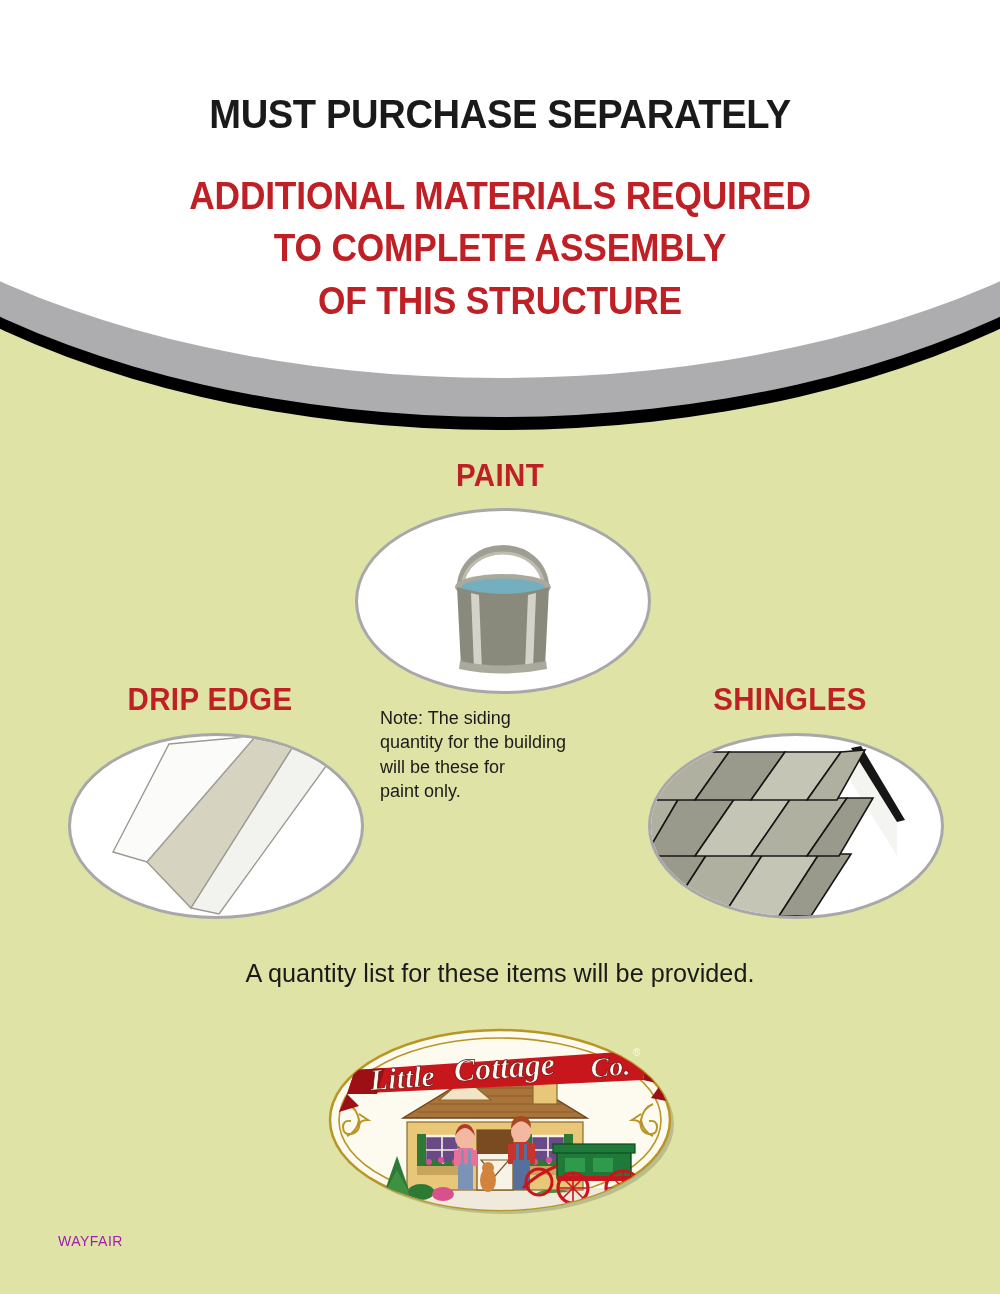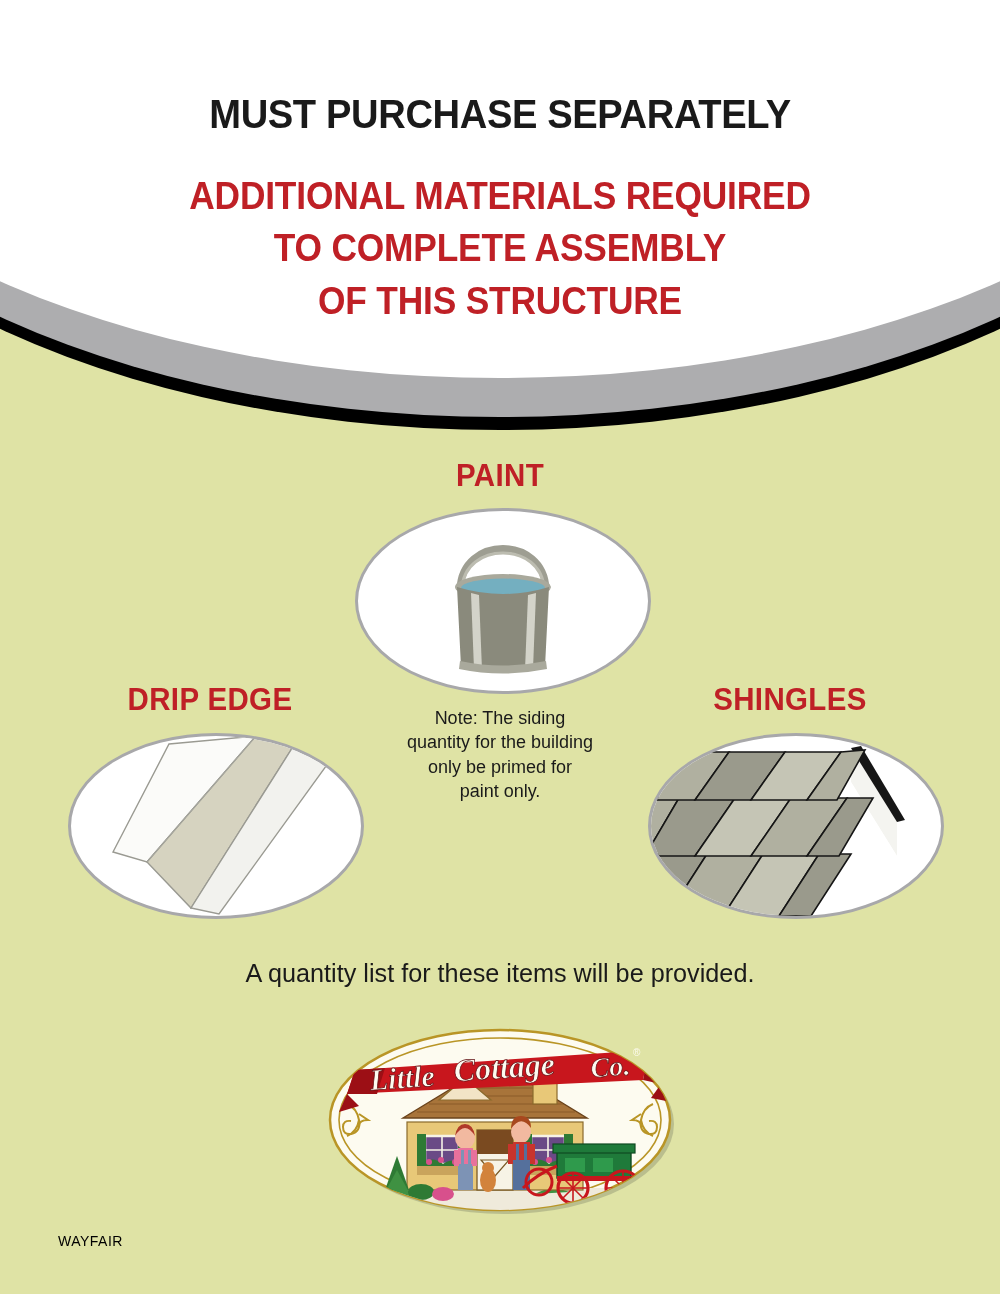--- a/index.html
+++ b/index.html
@@ -110,21 +110,20 @@
   #oval-shingles { left: 648px; top: 733px; width: 290px; height: 180px; }
 
   .oval svg { display: block; width: 100%; height: 100%; }
 
   
   #paint-note {
     position: absolute;
     left: 380px;
     top: 706px;
     width: 240px;
-    text-align: center;
     font-size: 18px;
     line-height: 1.35;
     color: #1a1a1a;
   }
 
   
   #quantity-line {
     position: absolute;
     left: 0;
     top: 958px;
@@ -145,21 +144,21 @@
   }
   #logo-wrap svg { display: block; width: 100%; height: 100%; }
 
   
   #watermark {
     position: absolute;
     left: 58px;
     top: 1233px;
     font-size: 14px;
     letter-spacing: 0.5px;
-    color: #000000;
+    color: #a21caf;
   }
 </style>
 </head>
 <body>
 
 <div id="header-banner">
   <div class="curve-layer curve-black"></div>
   <div class="curve-layer curve-gray"></div>
   <div class="curve-layer curve-white"></div>
 </div>
@@ -189,21 +188,21 @@
     <path d="M113 82 L116 158 L124 159 L121 84 Z" fill="#d9d9cf" opacity="0.92"></path>
     <path d="M170 84 L167 159 L175 158 L178 82 Z" fill="#d9d9cf" opacity="0.92"></path>
 
     <path d="M102 150 Q145 159 188 150 L189 158 Q145 167 101 158 Z" fill="#a9a99c"></path>
   </svg>
 </div>
 
 <div id="paint-note">
   <span>Note: The siding</span><br>
   <span>quantity for the building</span><br>
-  <span>only be primed for</span><br>
+  <span>will be these for</span><br>
   <span>paint only.</span>
 </div>
 
 <div class="item-label" id="label-drip">DRIP EDGE</div>
 
 <div class="oval" id="oval-drip">
   <svg viewBox="0 0 290 180">
 
     <polygon points="98,8 185,0 76,126 42,116" fill="#fbfbf9" stroke="#9a9a92" stroke-width="1.4"></polygon>
 

